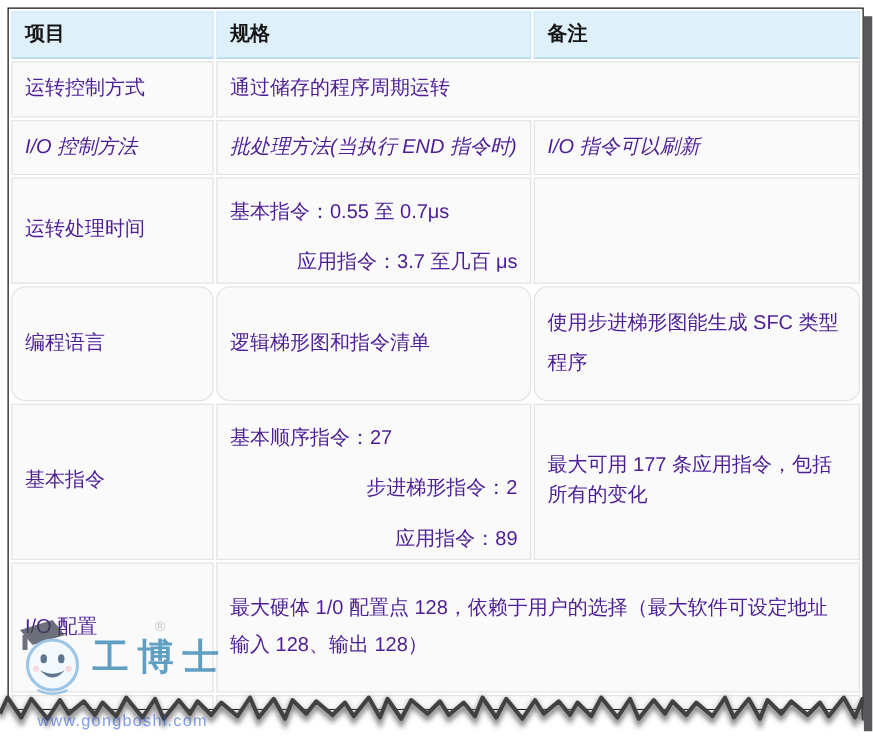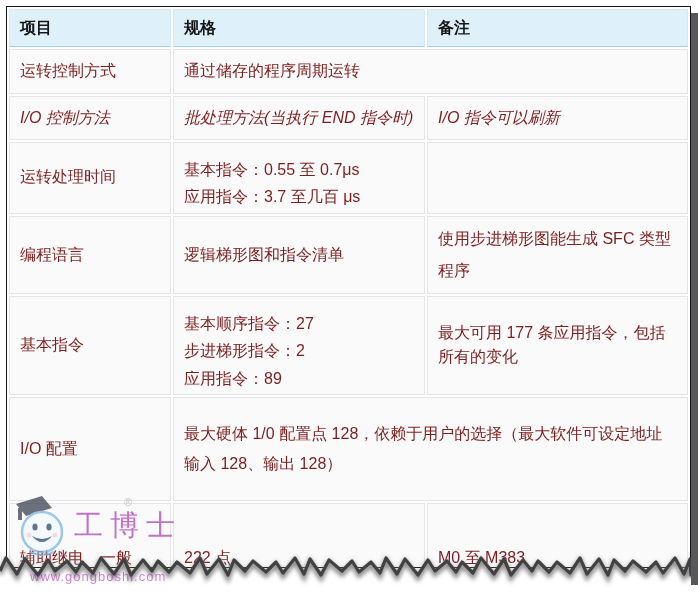--- a/index.html
+++ b/index.html
@@ -19,59 +19,59 @@
   table.spec{
     border-collapse:separate;border-spacing:2px;width:100%;
     table-layout:fixed;
   }
   table.spec col.c1{width:162px;}
   table.spec col.c2{width:252px;}
   th,td{
     box-sizing:border-box;
     border:1px solid #e4e4e4;background:#fafafa;
     padding:4px 10px;vertical-align:middle;text-align:left;
-    font-size:16px;color:#7f1d1d;font-weight:normal;
+    font-size:16px;color:#4c1d95;font-weight:normal;
     overflow:hidden;line-height:1.55;
   }
   th{
     background:#def0fa;color:#161616;font-weight:bold;
     border:1px solid #d3e9f6;border-bottom-color:#a9cfe6;
     height:38px;font-size:16px;
   }
   tbody tr:nth-child(1) td{height:45px;}
   tbody tr:nth-child(2) td{height:44px;font-style:italic;}
   tbody tr:nth-child(3) td{height:66px;}
-  tbody tr:nth-child(4) td{height:78px;line-height:2.0;}
+  tbody tr:nth-child(4) td{height:92px;line-height:2.0;border-radius:11px;}
   tbody tr:nth-child(5) td{height:43px;}
   tbody tr:nth-child(6) td{height:104px;line-height:1.9;}
   tbody tr:nth-child(7) td{height:109px;line-height:2.1;}
   tbody tr:nth-child(8) td{height:44px;}
   td .line{line-height:1.4;margin-top:12px;}
-  td .line + .line{margin-top:5px;}
+  td .line + .line{margin-top:18px;text-align:right;}
 
   .watermark{
     position:absolute;left:12px;top:494px;width:220px;height:90px;
     z-index:2;pointer-events:none;
   }
   .watermark .reg{
     position:absolute;left:112px;top:2px;font-size:11px;color:#b5b5b5;opacity:.8;
   }
   .watermark .brand{
     position:absolute;left:62px;top:12px;
     font-family:"Liberation Serif","DejaVu Serif",serif;
-    font-size:29px;font-weight:normal;letter-spacing:7px;
-    color:#a21caf;opacity:.62;white-space:nowrap;
+    font-size:29px;font-weight:bold;letter-spacing:7px;
+    color:#0369a1;opacity:.62;white-space:nowrap;
   }
   .watermark .tagline{
     position:absolute;left:80px;top:52px;font-size:12px;letter-spacing:2px;
     color:#a3a3a3;opacity:.7;white-space:nowrap;
   }
   .watermark-url{
     position:absolute;left:30px;top:569px;z-index:5;
-    font-size:13px;color:#a21caf;opacity:.55;letter-spacing:1px;
+    font-size:13px;color:#1d4ed8;opacity:.55;letter-spacing:1px;
     pointer-events:none;
   }
   .torn-svg{
     position:absolute;left:0;top:552px;width:691px;height:41px;z-index:4;
     pointer-events:none;
   }
 </style>
 </head>
 <body>
 

